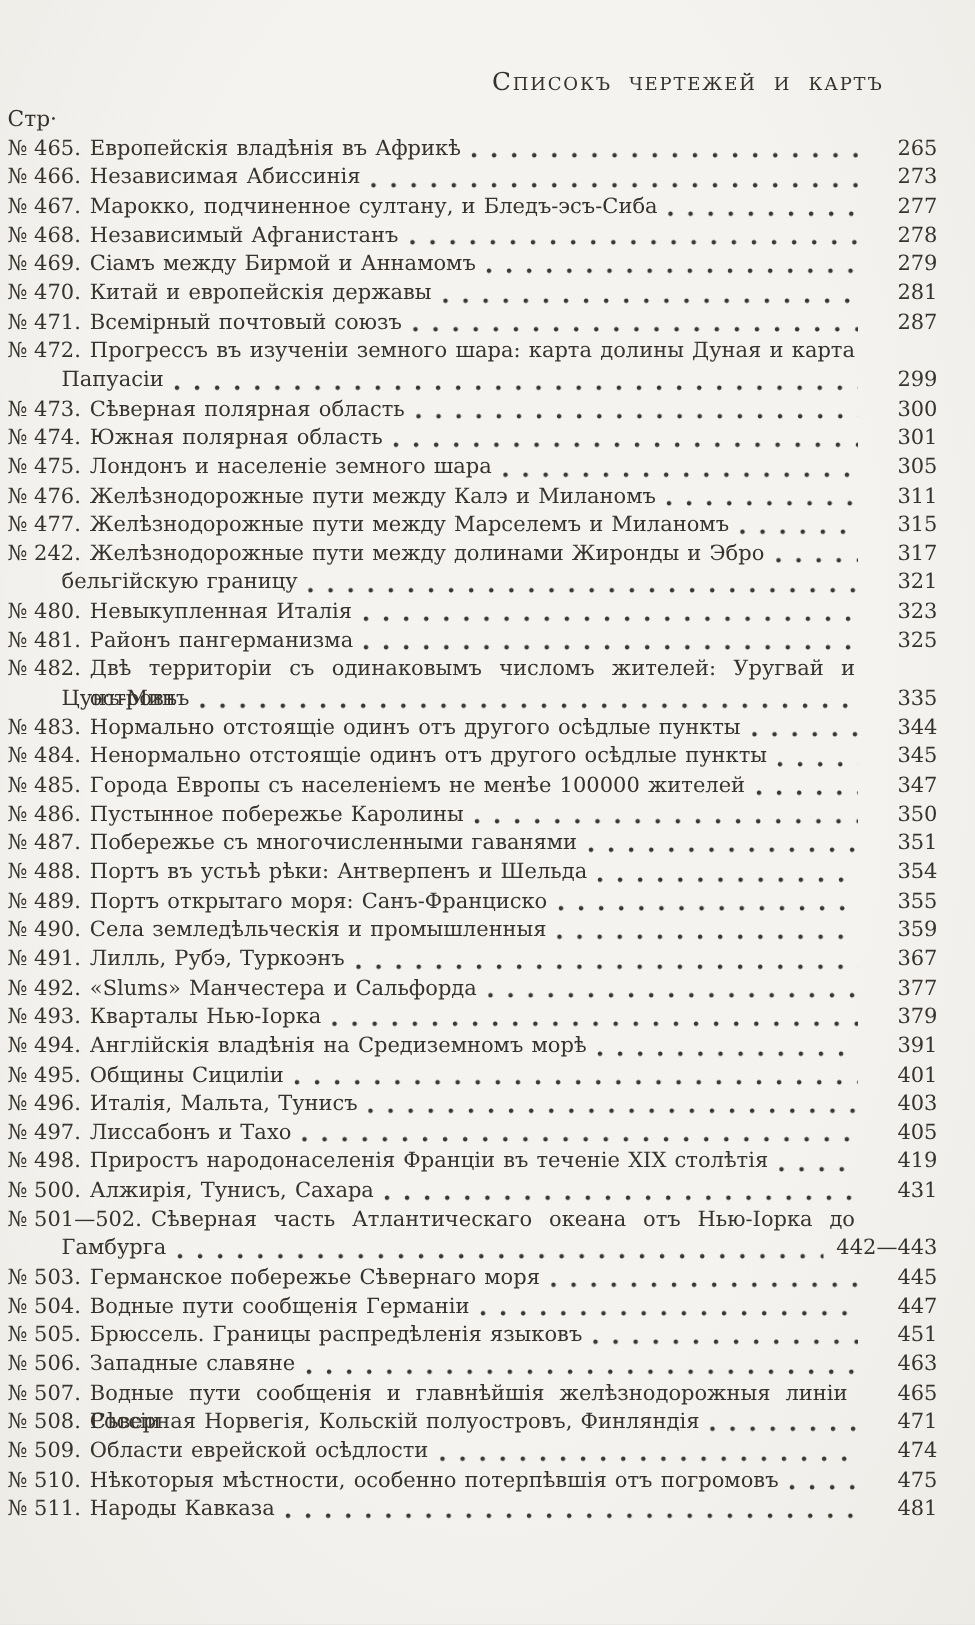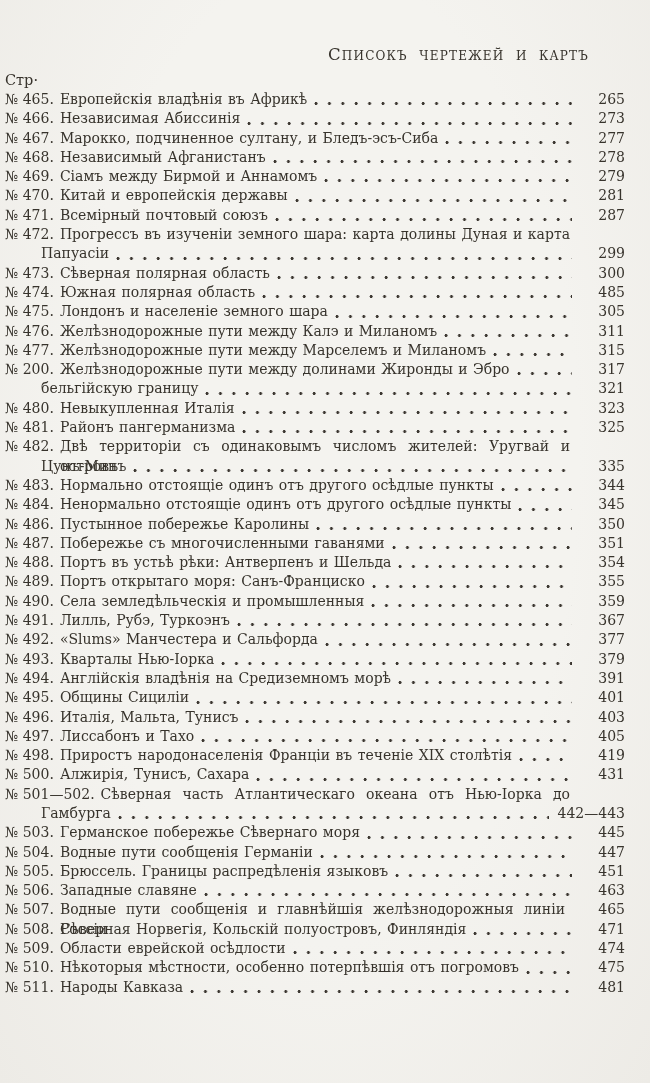--- a/index.html
+++ b/index.html
@@ -147,42 +147,42 @@
       <div class="line">
         <span class="no">№ 473.</span>
         <span class="txt">Сѣверная полярная область</span>
         <span class="leader"></span>
         <span class="pageno">300</span>
       </div>
       <div class="line">
         <span class="no">№ 474.</span>
         <span class="txt">Южная полярная область</span>
         <span class="leader"></span>
-        <span class="pageno">485</span>
+        <span class="pageno">301</span>
       </div>
       <div class="line">
         <span class="no">№ 475.</span>
         <span class="txt">Лондонъ и населеніе земного шара</span>
         <span class="leader"></span>
         <span class="pageno">305</span>
       </div>
       <div class="line">
         <span class="no">№ 476.</span>
         <span class="txt">Желѣзнодорожные пути между Калэ и Миланомъ</span>
         <span class="leader"></span>
         <span class="pageno">311</span>
       </div>
       <div class="line">
         <span class="no">№ 477.</span>
         <span class="txt">Желѣзнодорожные пути между Марселемъ и Миланомъ</span>
         <span class="leader"></span>
         <span class="pageno">315</span>
       </div>
       <div class="line">
-        <span class="no">№ 200.</span>
+        <span class="no">№ 242.</span>
         <span class="txt">Желѣзнодорожные пути между долинами Жиронды и Эбро</span>
         <span class="leader"></span>
         <span class="pageno">317</span>
       </div>
       <div class="line cont">
         <span class="txt">бельгійскую границу</span>
         <span class="leader"></span>
         <span class="pageno">321</span>
       </div>
       <div class="line">
@@ -210,20 +210,26 @@
         <span class="no">№ 483.</span>
         <span class="txt">Нормально отстоящіе одинъ отъ другого осѣдлые пункты</span>
         <span class="leader"></span>
         <span class="pageno">344</span>
       </div>
       <div class="line">
         <span class="no">№ 484.</span>
         <span class="txt">Ненормально отстоящіе одинъ отъ другого осѣдлые пункты</span>
         <span class="leader"></span>
         <span class="pageno">345</span>
+      </div>
+      <div class="line">
+        <span class="no">№ 485.</span>
+        <span class="txt">Города Европы съ населеніемъ не менѣе 100000 жителей</span>
+        <span class="leader"></span>
+        <span class="pageno">347</span>
       </div>
       <div class="line">
         <span class="no">№ 486.</span>
         <span class="txt">Пустынное побережье Каролины</span>
         <span class="leader"></span>
         <span class="pageno">350</span>
       </div>
       <div class="line">
         <span class="no">№ 487.</span>
         <span class="txt">Побережье съ многочисленными гаванями</span>

